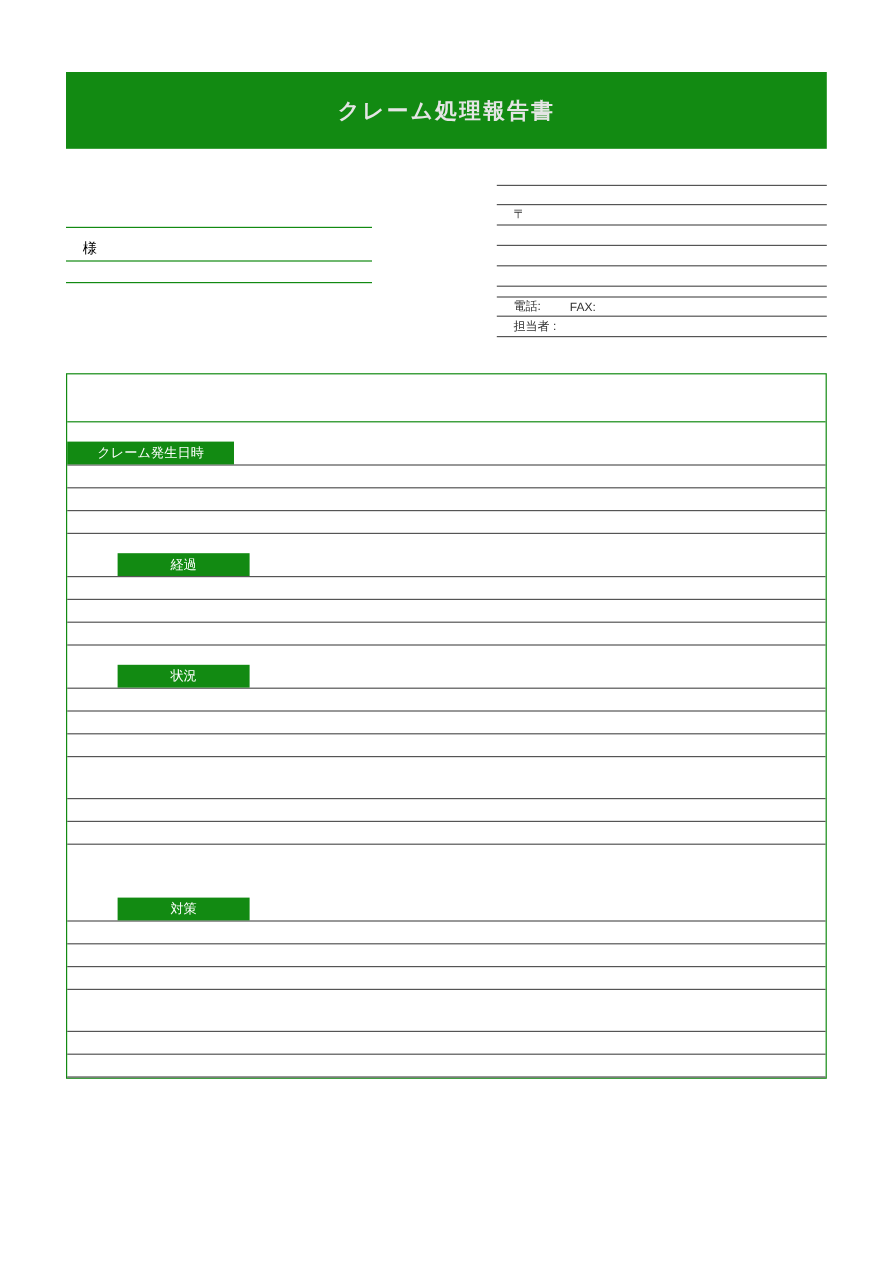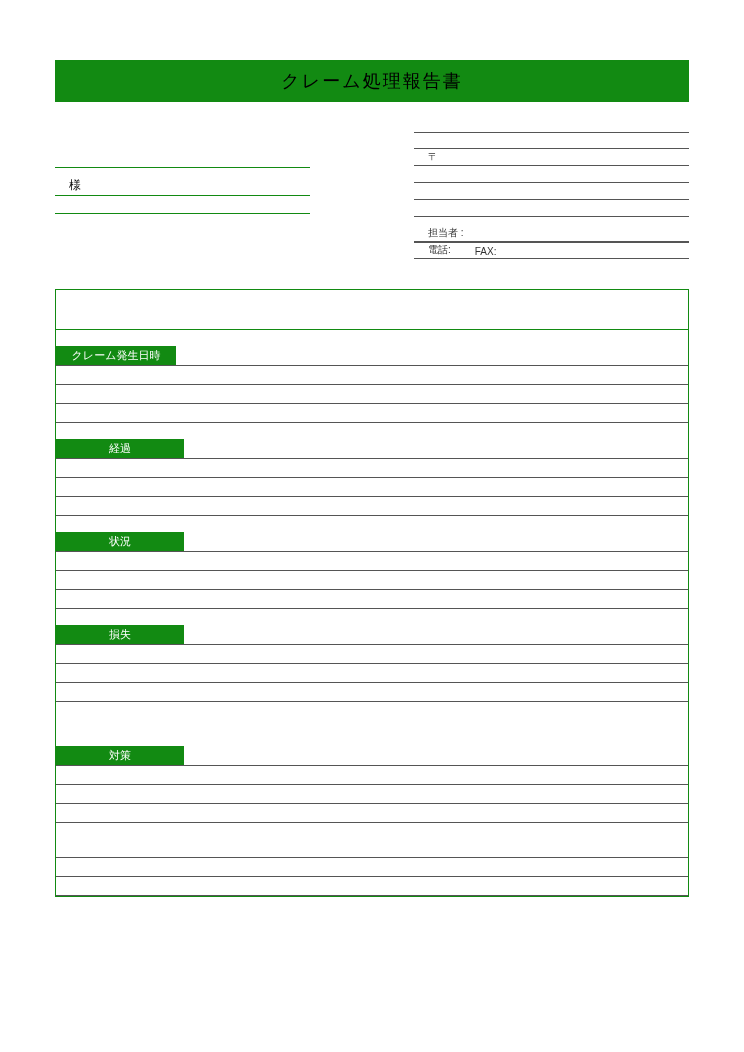--- a/index.html
+++ b/index.html
@@ -7,25 +7,25 @@
       width: 744px;
       height: 1052px;
       background: #fff;
       font-family: "Hiragino Sans", "Meiryo", sans-serif;
       font-size: 12px;
       color: #000;
       padding: 60px 55px 40px 55px;
     }
     .title-bar {
       background: #128a12;
-      color: #000000;
+      color: #e5e5e5;
       text-align: center;
       font-size: 18px;
-      font-weight: normal;
-      padding: 9px 0;
+      font-weight: bold;
+      padding: 20px 0;
       letter-spacing: 2px;
       margin-bottom: 30px;
     }
     .header-block {
       display: flex;
       justify-content: space-between;
       margin-bottom: 30px;
     }
     .left-col { width: 255px; padding-top: 18px; }
     .right-col { width: 275px; }
@@ -43,28 +43,28 @@
       margin-top: 2px;
     }
     .sec-head-row {
       display: flex;
       border-bottom: 1px solid #555;
       height: 20px;
     }
     .sec-label {
       background: #128a12;
       color: #fff;
-      width: 120px;
+      width: 139px;
       text-align: center;
       font-size: 11px;
       display: flex;
       align-items: center;
       justify-content: center;
     }
-    .sec-label.narrow { width: 128px; }
+    .sec-label.narrow { width: 110px; margin-left: 42px; }
     .sec-rest { flex: 1; }
     .blank-row {
       height: 19px;
       border-bottom: 1px solid #555;
     }
     .top-blank {
       height: 40px;
       border-bottom: 1.5px solid #128a12;
     }
     .pre-gap { height: 14px; }
@@ -87,27 +87,27 @@
 
   <div class="right-col">
     <div class="r-line first"></div>
     <div class="r-line">
       <span>〒</span>
     </div>
     <div class="r-line"></div>
     <div class="r-line"></div>
     <div class="r-line"></div>
     <div class="r-gap"></div>
-    <div class="r-line">
-      <span>担当者 :</span>
-    </div>
     <div class="r-line first">
       <span>電話:</span>
       <span style="width:24px;display:inline-block"></span>
       <span>FAX:</span>
+    </div>
+    <div class="r-line">
+      <span>担当者 :</span>
     </div>
   </div>
 </div>
 
 <div class="main-box">
   <div class="top-blank"></div>
   <div class="pre-gap"></div>
   <div id="sections-container">
       <div class="section">
         <div class="sec-head-row">
@@ -133,24 +133,20 @@
         <div class="sec-head-row">
           <div class="sec-label narrow">状況</div>
           <div class="sec-rest"></div>
         </div>
         <div class="blank-row"></div>
         <div class="blank-row"></div>
         <div class="blank-row"></div>
       </div>
       <div class="sec-gap"></div>
       <div class="section">
-        <div class="sec-head-row">
-          <div class="sec-label narrow">損失</div>
-          <div class="sec-rest"></div>
-        </div>
         <div class="blank-row"></div>
         <div class="blank-row"></div>
         <div class="blank-row"></div>
       </div>
       <div class="sec-gap"></div>
       <div class="sec-gap"></div>
       <div class="sec-gap"></div>
       <div class="section">
         <div class="sec-head-row">
           <div class="sec-label narrow">対策</div>

